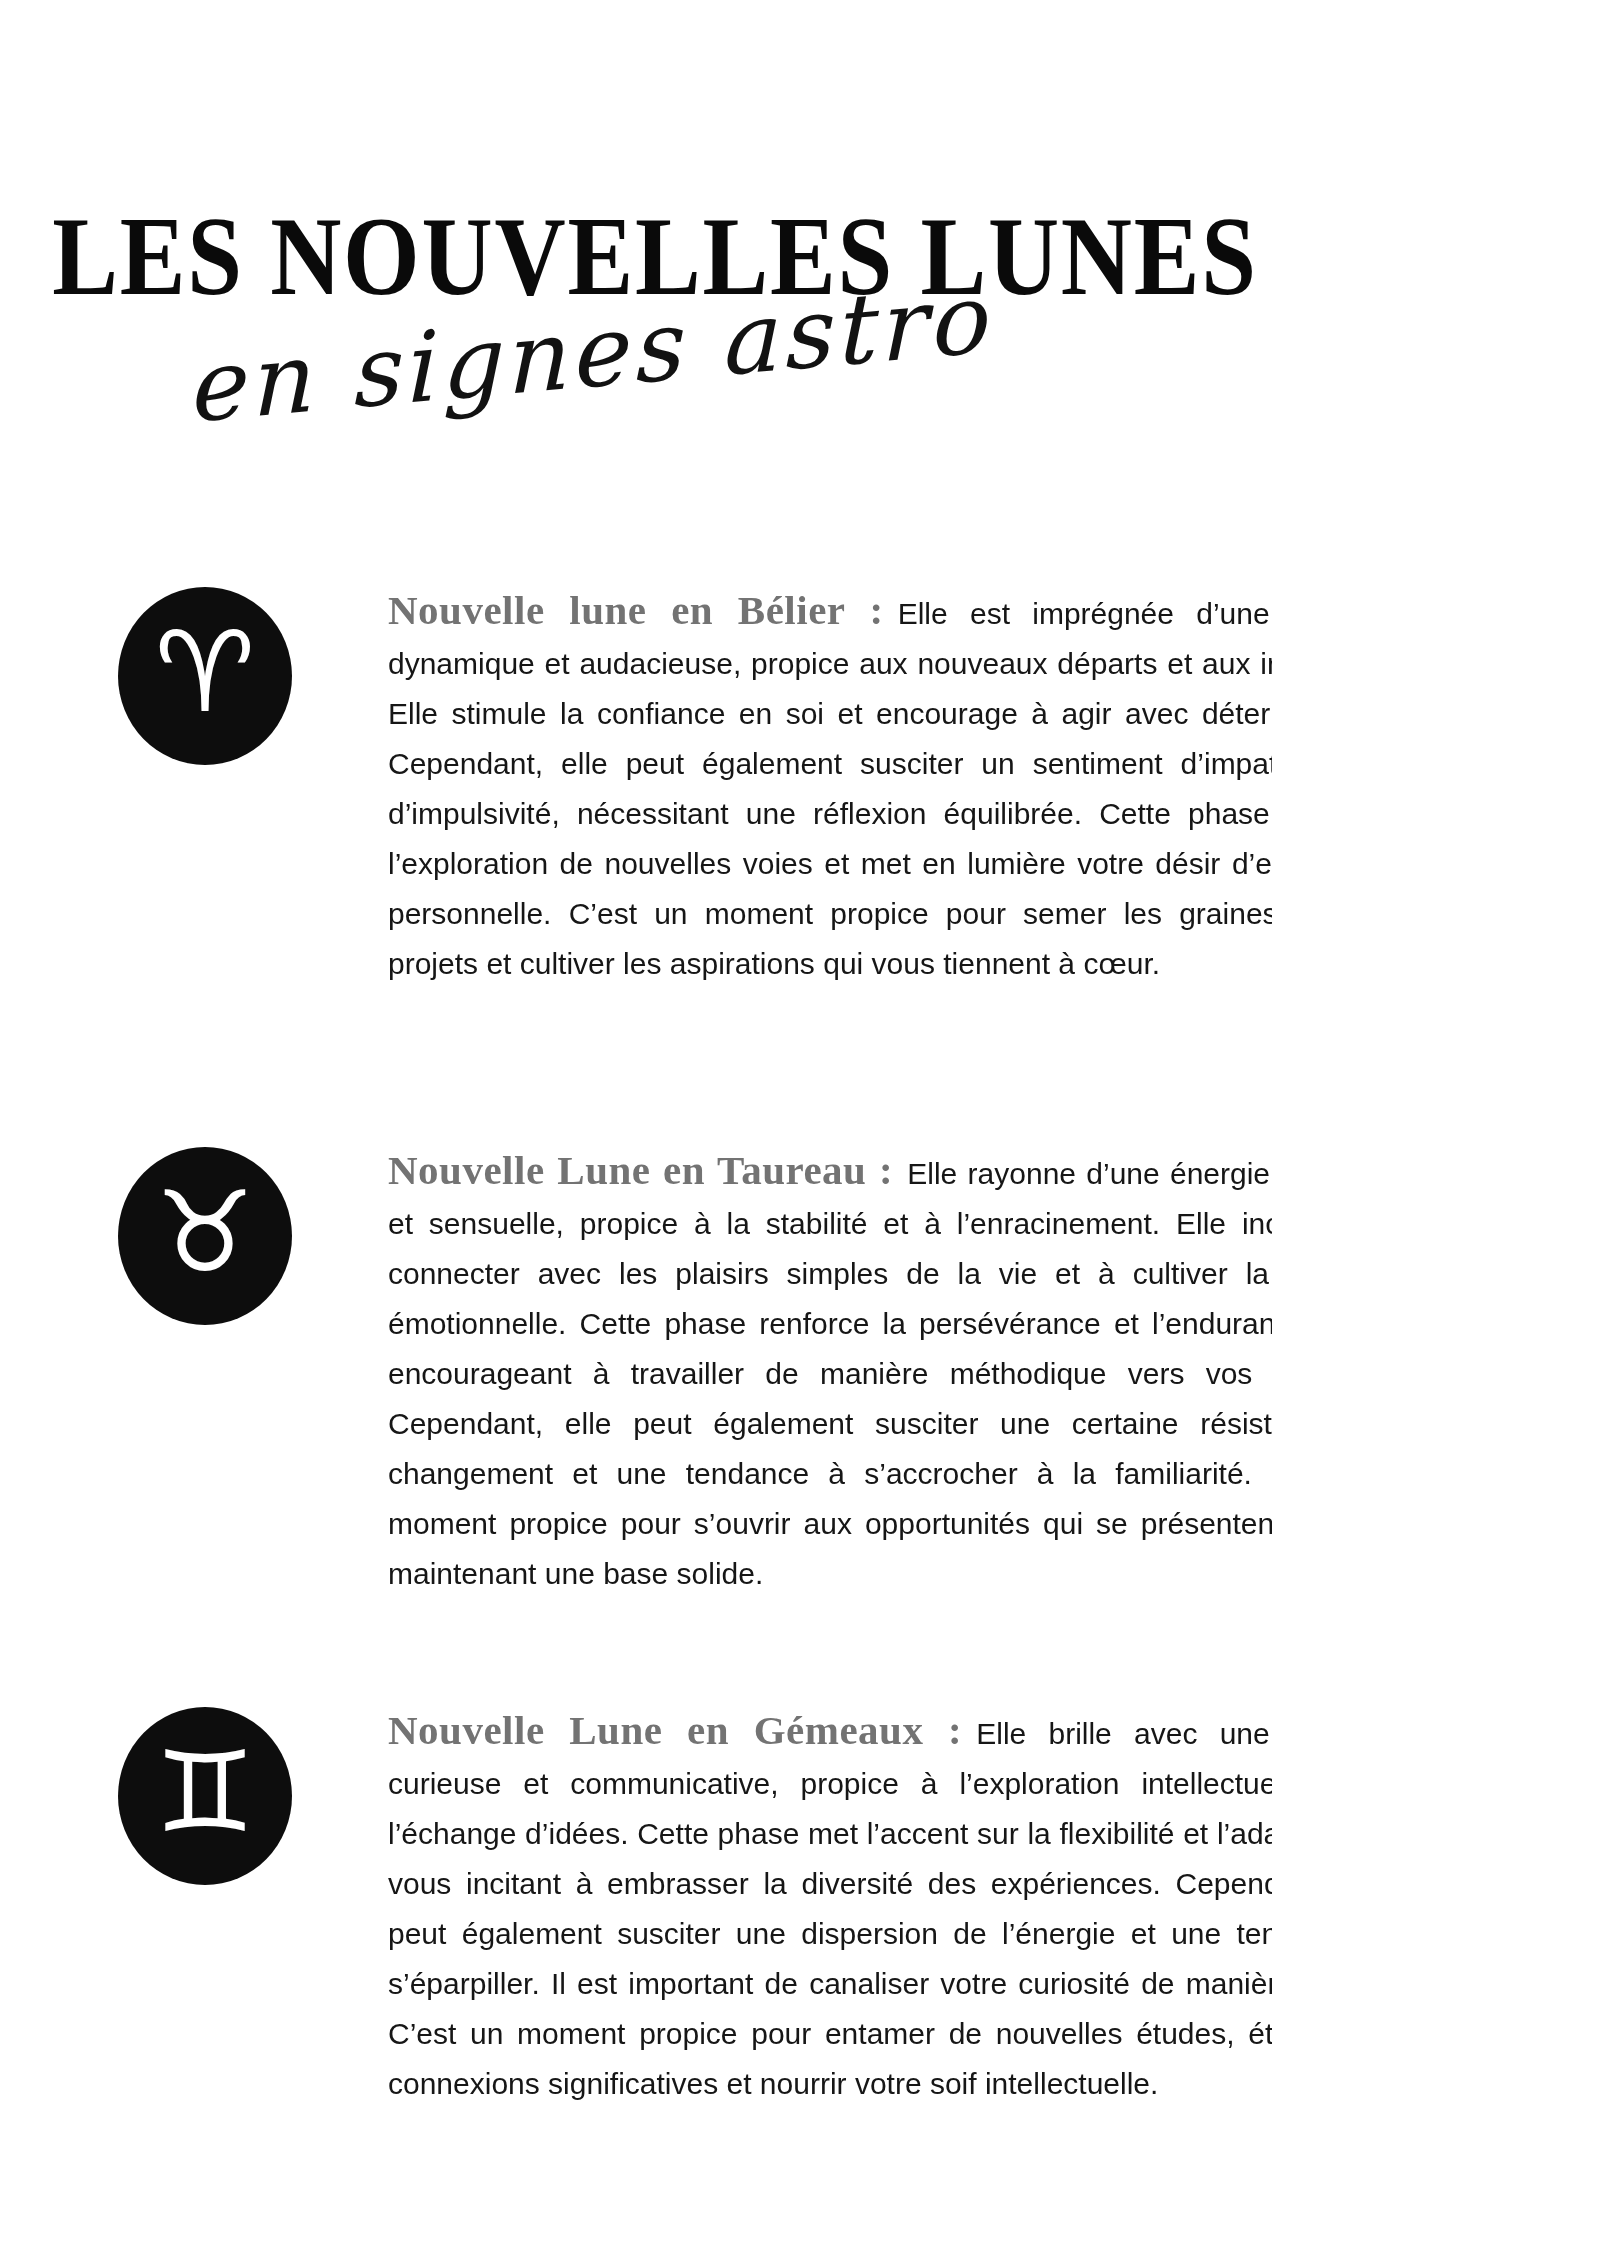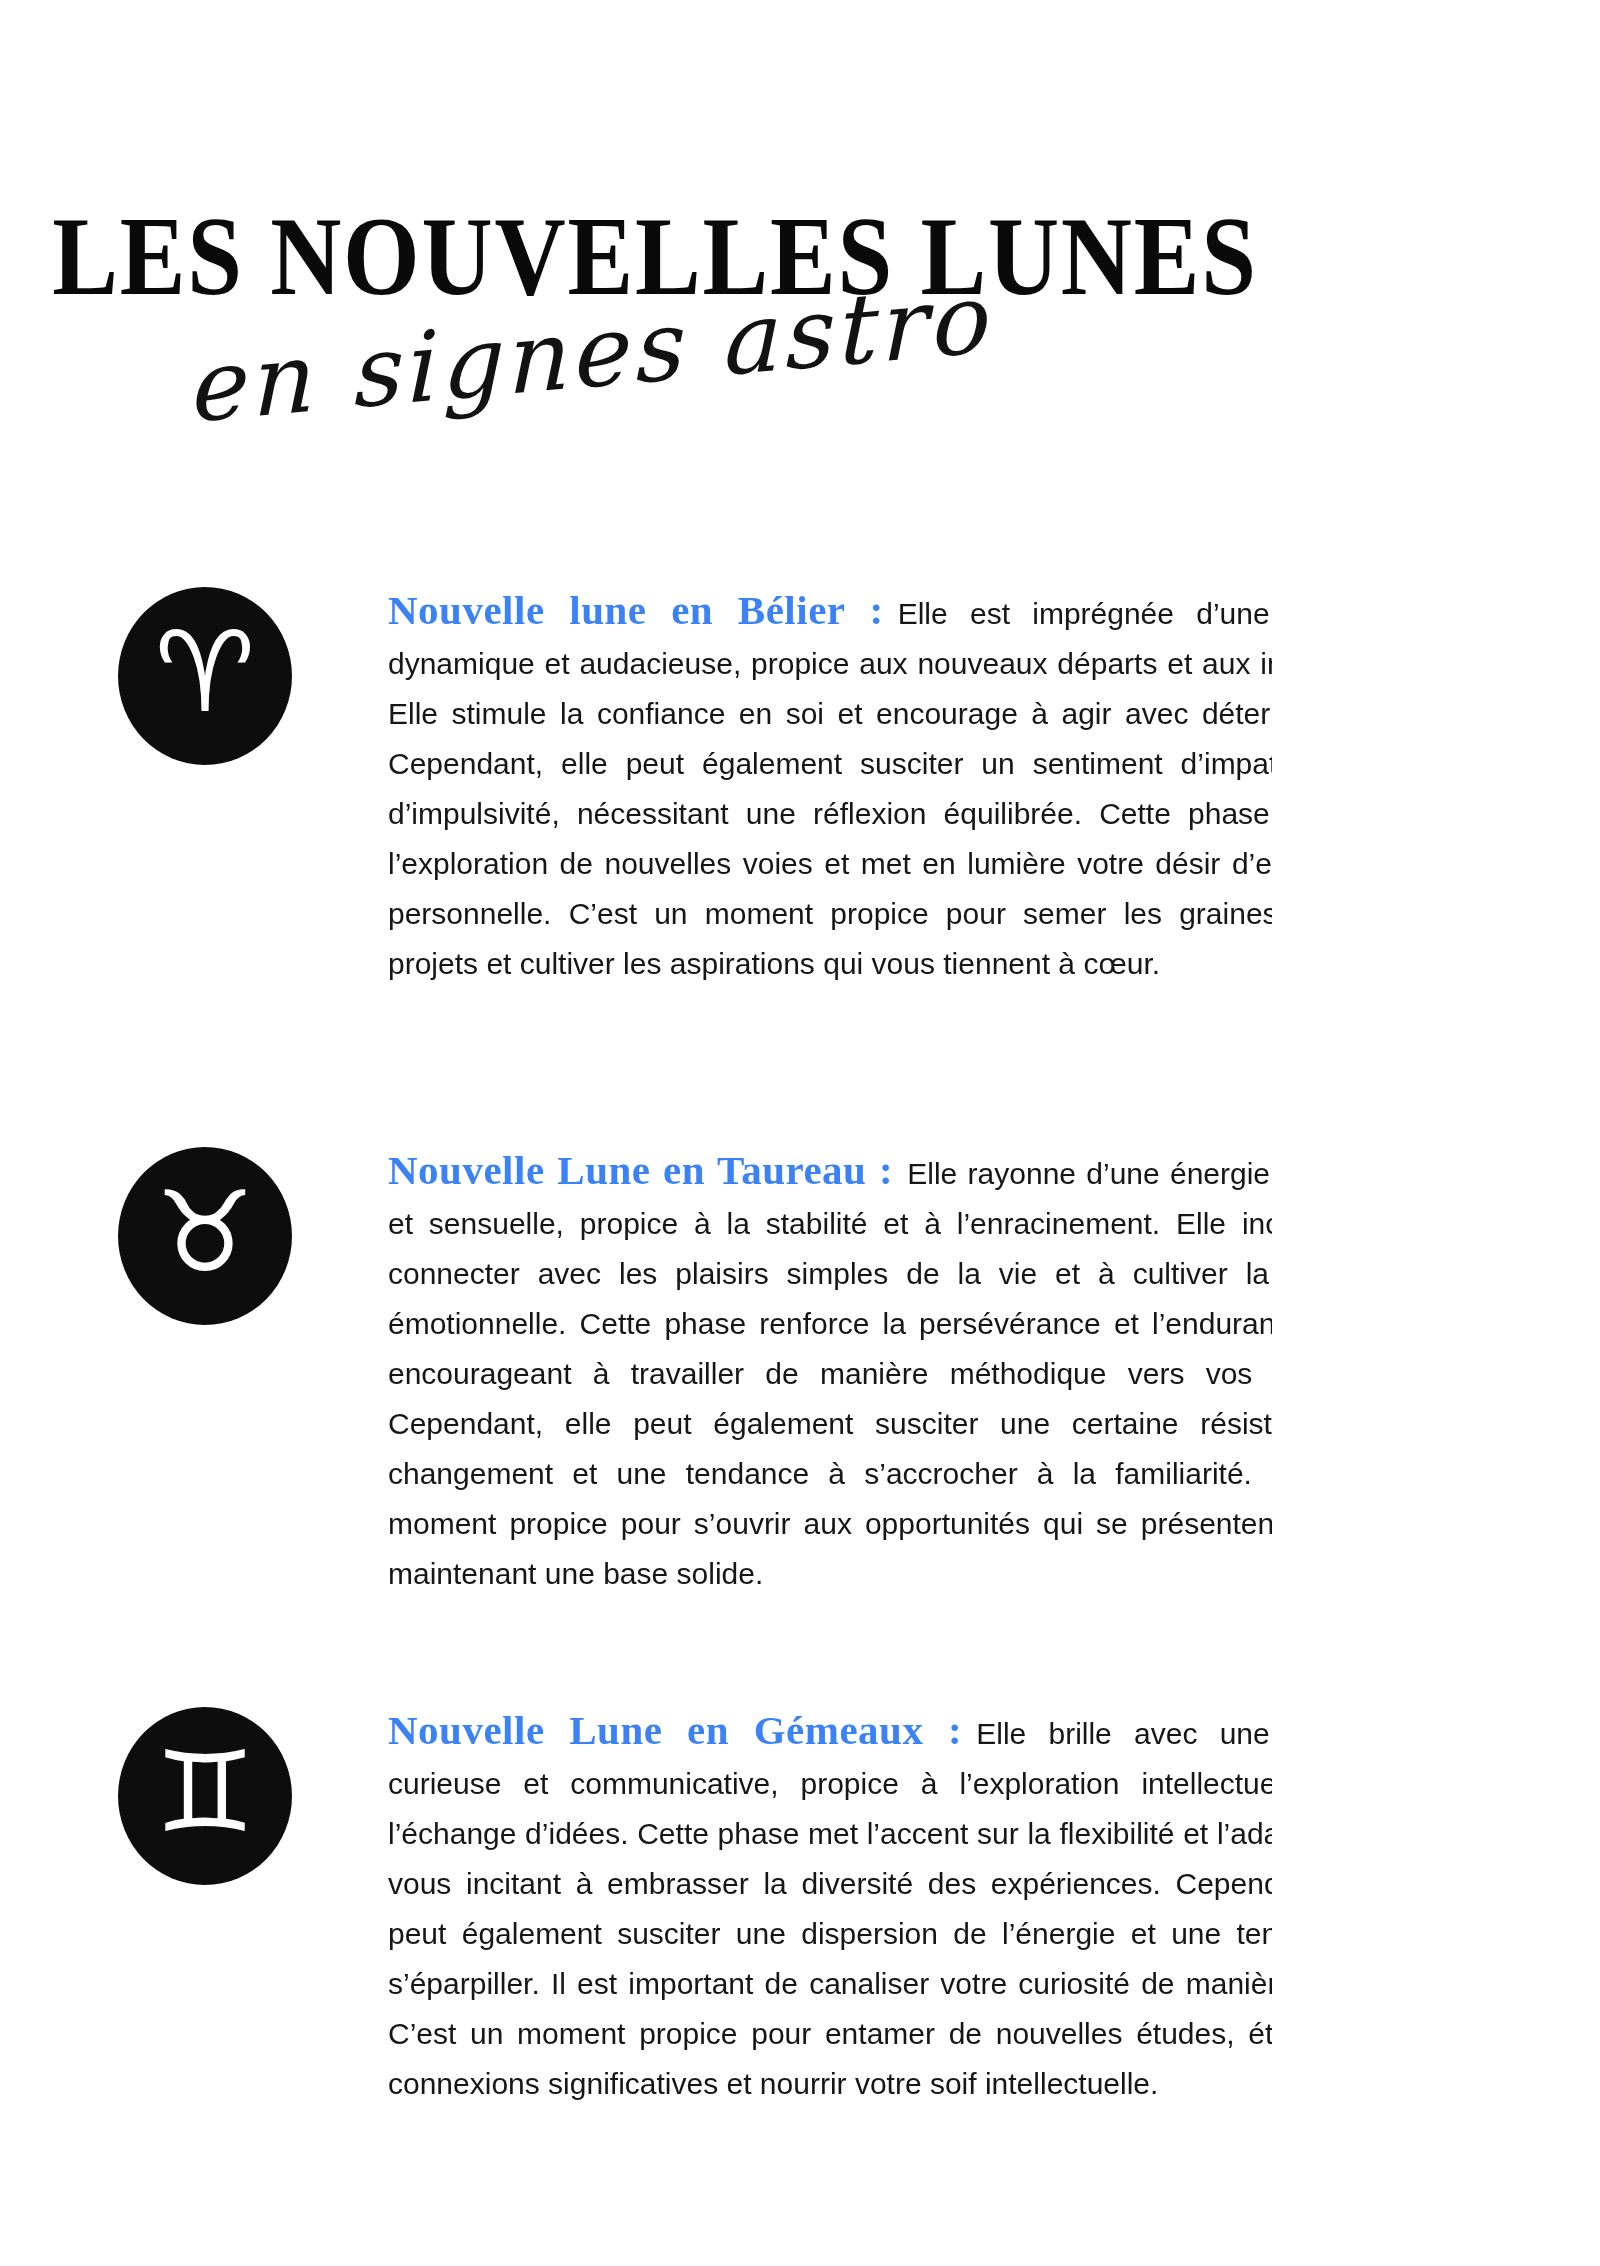--- a/index.html
+++ b/index.html
@@ -95,21 +95,21 @@
     font-size:30px;
     line-height:50px;
     color:#161616;
   }
   .lead {
     font-family:"Liberation Serif", serif;
     font-weight:700;
     font-size:41px;
     line-height:50px;
     letter-spacing:0.5px;
-    color:#3b82f6;
+    color:#737373;
     margin-right:14px;
     white-space:nowrap;
   }
 </style>
 </head>
 <body>
 
 <div class="page">
 
   <div class="rule"></div>

